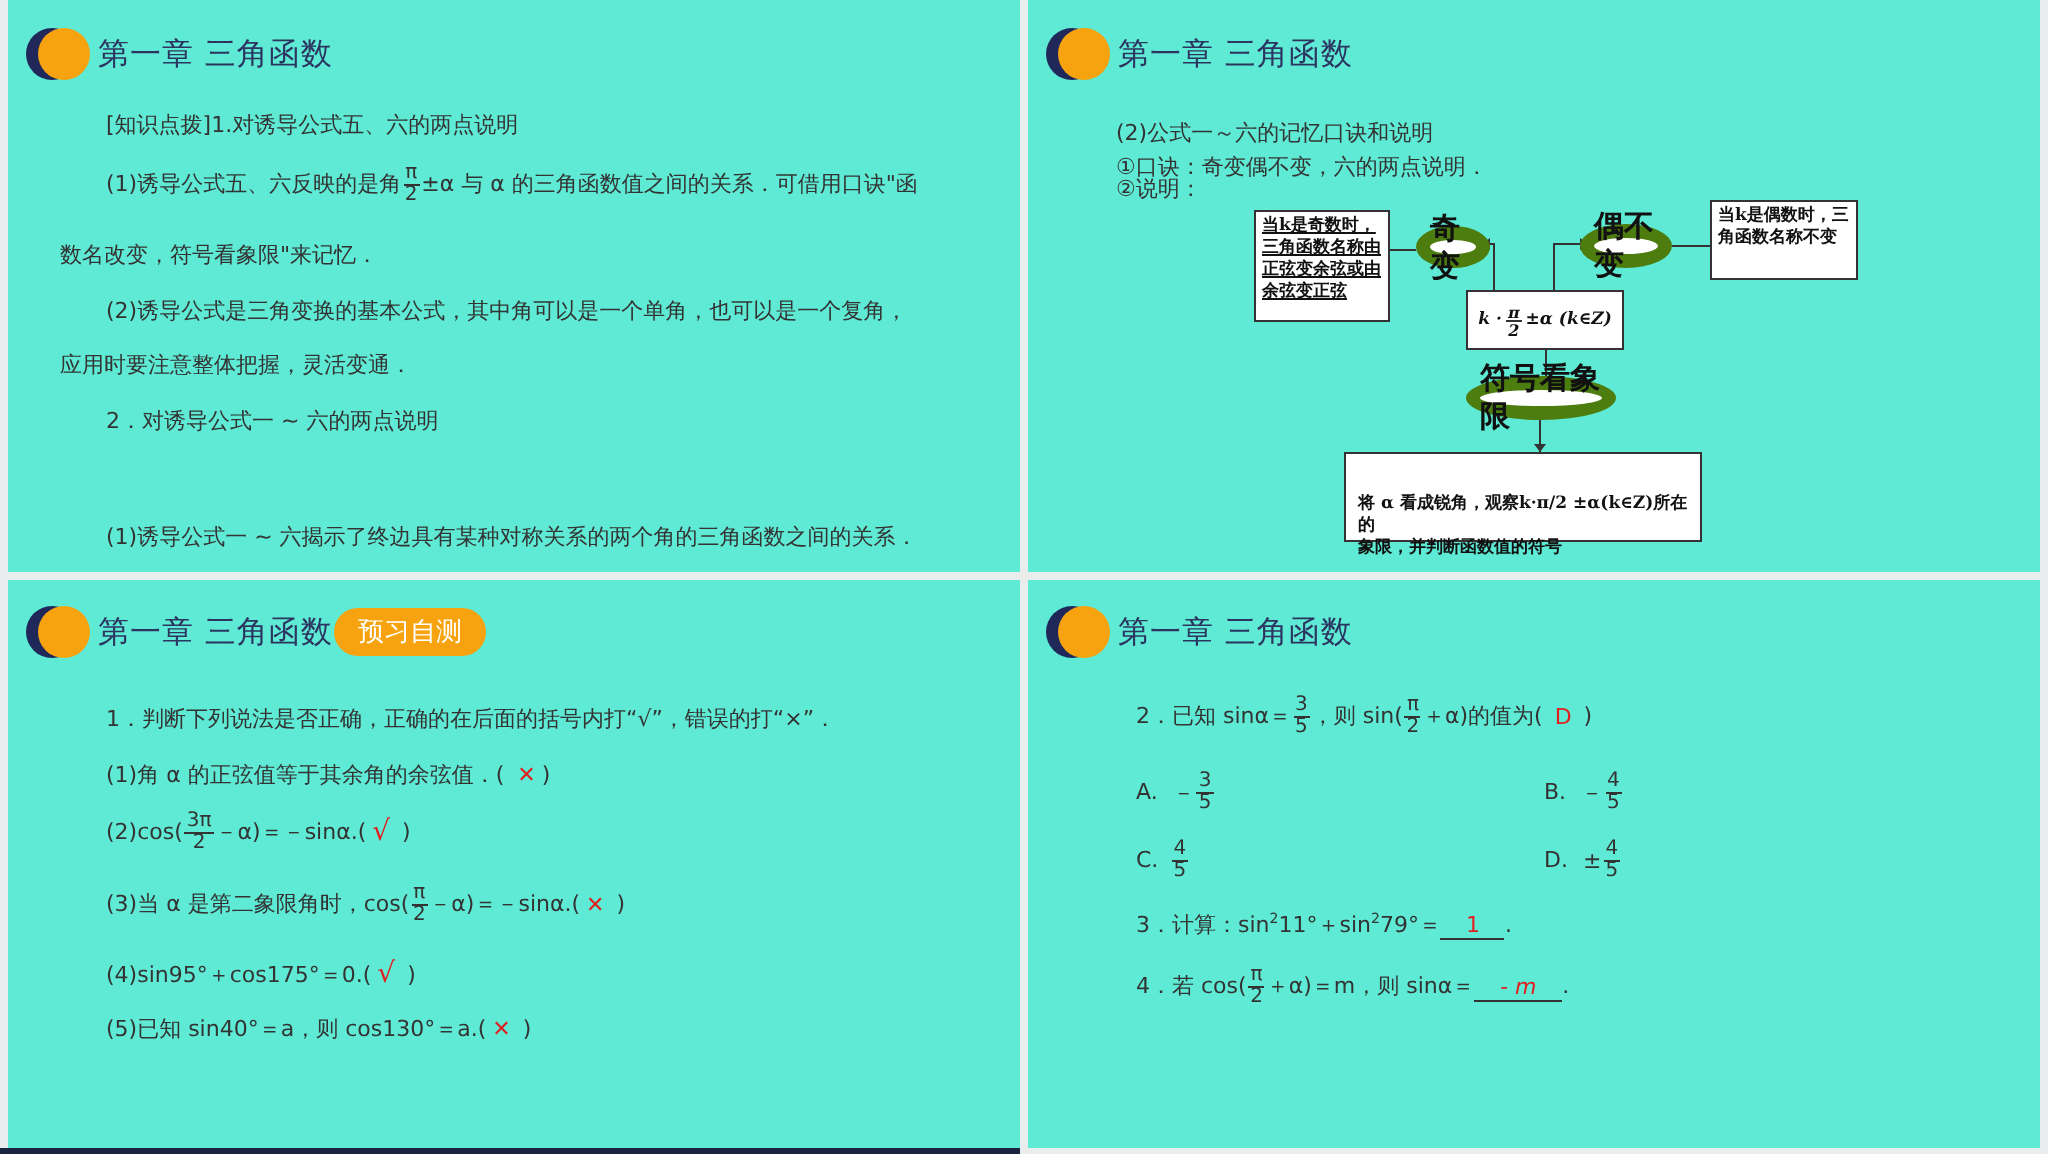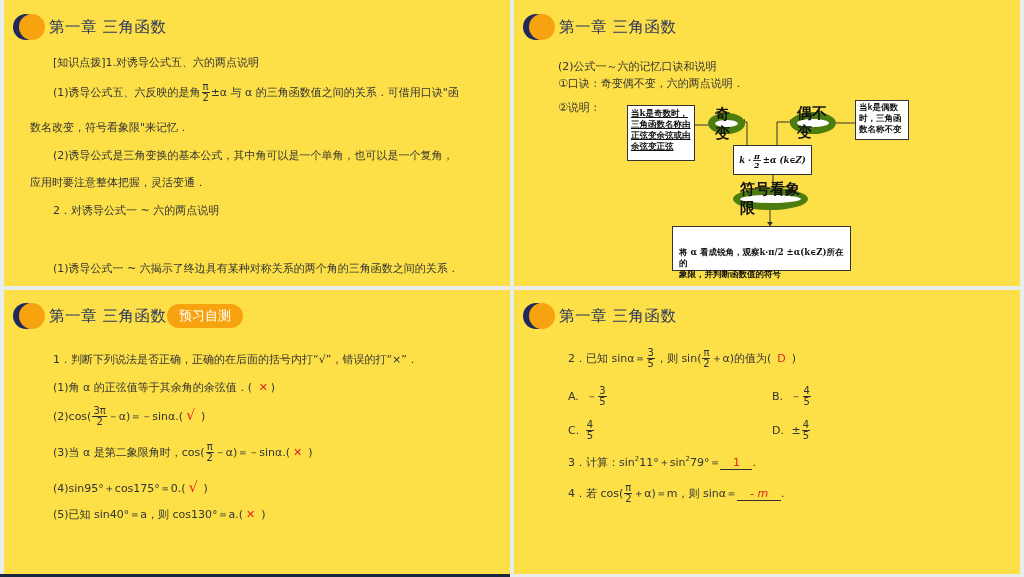--- a/index.html
+++ b/index.html
@@ -1,18 +1,18 @@
 <!DOCTYPE html>
 <html><head>
 <meta charset="utf-8">
 <style>
   * { margin:0; padding:0; box-sizing:border-box; }
   html, body { width:1024px; height:577px; overflow:hidden; background:#e9eded; }
   body { position:relative; font-family:"Liberation Sans","DejaVu Sans",sans-serif; color:#333; }
-  .slide { position:absolute; background:#fde047; overflow:hidden; }
+  .slide { position:absolute; background:#5eead4; overflow:hidden; }
   #s1 { left:4px; top:0; width:506px; height:286px; }
   #s2 { left:514px; top:0; width:506px; height:286px; }
   #s3 { left:4px; top:290px; width:506px; height:284px; }
   #s4 { left:514px; top:290px; width:506px; height:284px; }
   .bottom-line { position:absolute; left:0; top:574px; width:510px; height:3px; background:#1a2540; }
 
   .logo { position:absolute; width:30px; height:26px; }
   .logo .navy { position:absolute; left:0; top:0; width:26px; height:26px; border-radius:50%; background:#20285a; }
   .logo .orange { position:absolute; left:6px; top:0; width:26px; height:26px; border-radius:50%; background:#f7a30f; }
   .title { position:absolute; font-size:15.5px; color:#2b3560; letter-spacing:0.5px; font-family:"DejaVu Sans",sans-serif; }
@@ -52,21 +52,21 @@
 </div>
 
 <div class="slide" id="s2">
   <div class="logo" style="left:9px;top:14px;">
     <div class="navy"></div>
       <div class="orange"></div>
   </div>
   <div class="title" style="left:45px;top:17px;">第一章 三角函数</div>
   <div class="t" style="left:44px;top:59px;">(2)公式一～六的记忆口诀和说明</div>
   <div class="t" style="left:44px;top:76px;">①口诀：奇变偶不变，六的两点说明．</div>
-  <div class="t" style="left:44px;top:100px;text-align:center;">②说明：</div>
+  <div class="t" style="left:44px;top:87px;text-align:center;">②说明：</div>
 
   <svg class="lines" width="506" height="286">
     <g stroke="#333" stroke-width="1" fill="none">
       <line x1="181" y1="125" x2="194" y2="125"></line>
       <line x1="322" y1="123" x2="341" y2="123"></line>
       <polyline points="233,145 233,122 231,122"></polyline>
       <polyline points="263,145 263,122 276,122"></polyline>
       <line x1="259" y1="175" x2="259" y2="188"></line>
       <line x1="256" y1="210" x2="256" y2="226"></line>
     </g>
@@ -74,21 +74,21 @@
       <polygon points="231,119 231,125 227,122"></polygon>
       <polygon points="276,119 276,125 280,122"></polygon>
       <polygon points="256,188 262,188 259,192"></polygon>
       <polygon points="253,222 259,222 256,226"></polygon>
     </g>
   </svg>
 
   <div class="dbox" style="left:113px;top:105px;width:68px;height:56px;text-decoration:underline;">当k是奇数时，三角函数名称由正弦变余弦或由余弦变正弦</div>
   <div class="dell" style="left:194px;top:113px;width:37px;height:21px;">奇变</div>
   <div class="dell" style="left:276px;top:112px;width:46px;height:22px;">偶不变</div>
-  <div class="dbox" style="left:341px;top:100px;width:54px;height:40px;font-family:Liberation Mono, monospace;">当k是偶数时，三角函数名称不变</div>
+  <div class="dbox" style="left:341px;top:100px;width:74px;height:40px;">当k是偶数时，三角函数名称不变</div>
   <div class="dbox" style="left:219px;top:145px;width:79px;height:30px;display:flex;align-items:center;justify-content:center;font-style:italic;">
     <span>k ·</span>
       <span class="frac" style="font-size:8px;margin:0 2px;">
         <span class="num">π</span>
         <span>2</span>
       </span>
       <span>±α  (k∈Z)</span>
   </div>
   <div class="dell" style="left:219px;top:188px;width:75px;height:22px;">符号看象限</div>
   <div class="dbox" style="left:158px;top:226px;width:179px;height:45px;padding:20px 6px;">

